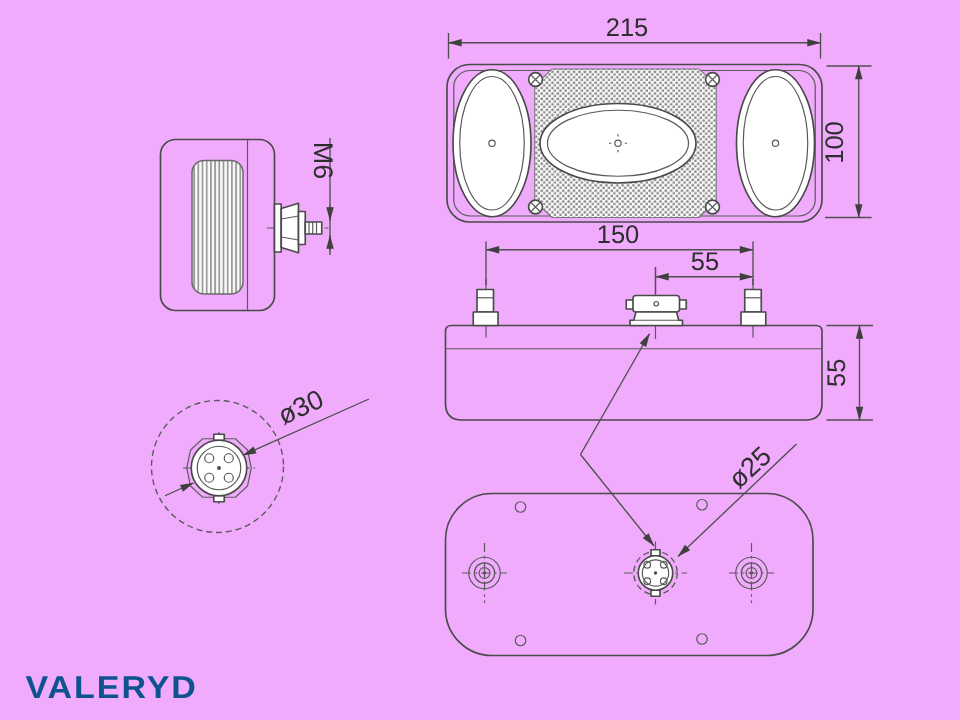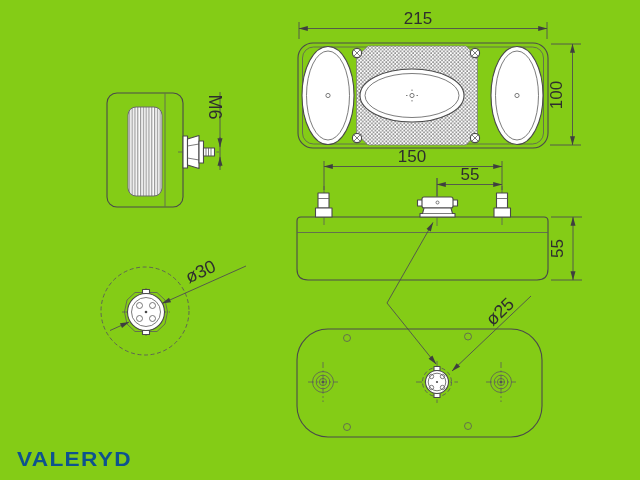--- a/index.html
+++ b/index.html
@@ -1,16 +1,16 @@
 <!DOCTYPE html>
 <html><head>
 <meta charset="utf-8">
 <style>
   html,body{margin:0;padding:0;background:#ffffff;}
-  .canvas{position:relative;width:640px;height:480px;background:#84cc16;overflow:hidden;
+  .canvas{position:relative;width:640px;height:480px;background:#f0abfc;overflow:hidden;
           font-family:"Liberation Sans",sans-serif;}
   svg{position:absolute;left:0;top:0;}
   .ln{stroke:#4a4a4a;stroke-width:1.1;fill:none;stroke-linecap:round;stroke-linejoin:round;}
   .lnw{stroke:#4a4a4a;stroke-width:1.1;fill:#ffffff;stroke-linejoin:round;}
   .thin{stroke:#5a5a5a;stroke-width:0.8;fill:none;}
   .dim{stroke:#4f4f4f;stroke-width:0.9;fill:none;}
   .dash{stroke:#5a5a5a;stroke-width:0.8;fill:none;stroke-dasharray:6 2.5 1.8 2.5;}
   .dashc{stroke:#5a5a5a;stroke-width:0.9;fill:none;stroke-dasharray:4 2.6;}
   .dtxt{fill:#2e2e2e;font-size:17px;font-family:"Liberation Sans",sans-serif;}
   .dtxt-b{fill:#2e2e2e;font-size:18px;font-family:"Liberation Sans",sans-serif;}

